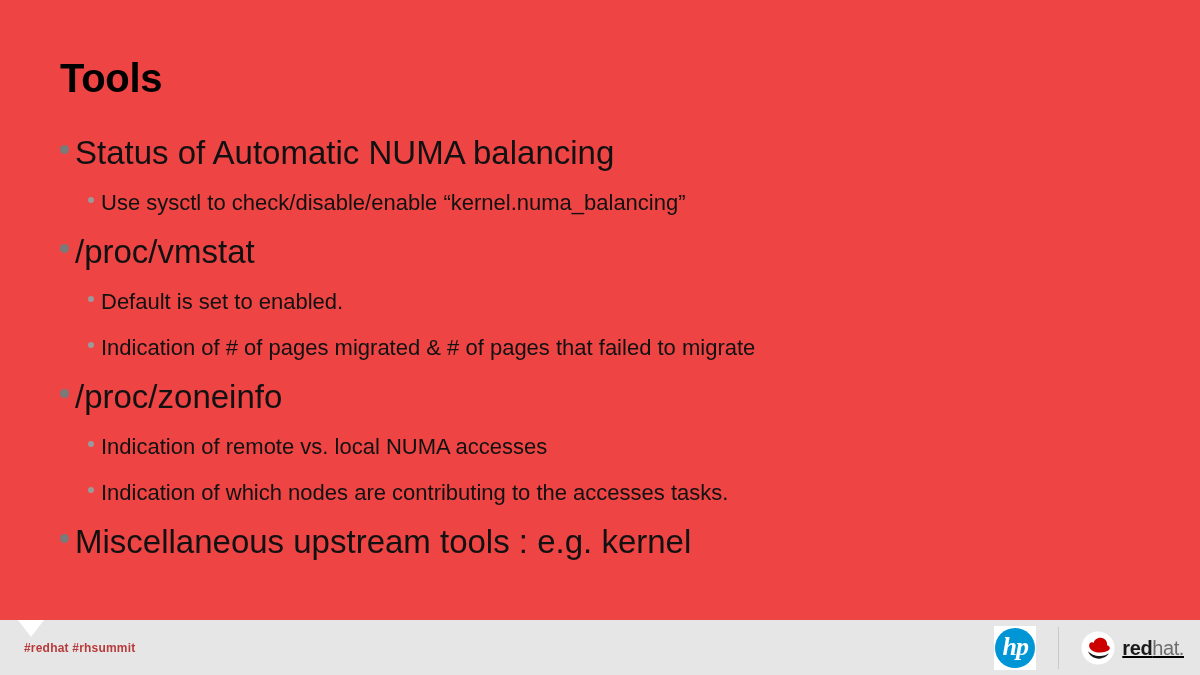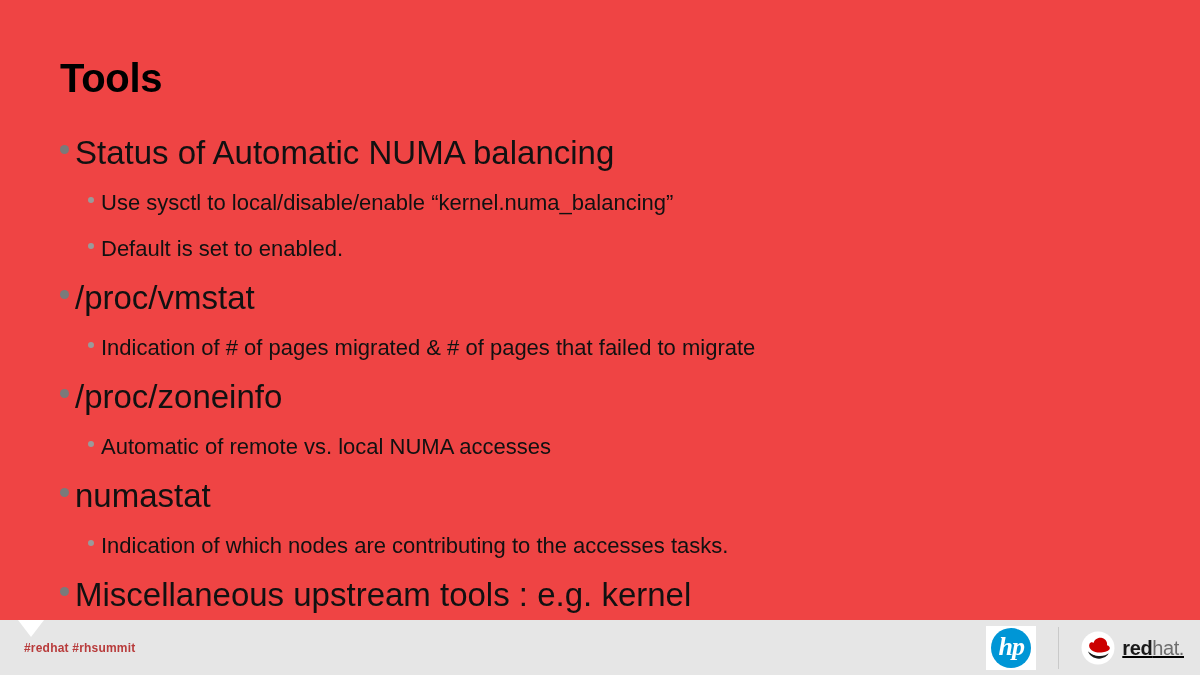--- a/index.html
+++ b/index.html
@@ -122,21 +122,21 @@
   
   .logo-area {
     position: absolute;
     right: 0;
     top: 0;
     height: 55px;
     display: flex;
     align-items: center;
   }
   .hp-logo {
-    width: 50px;
+    width: 42px;
     height: 44px;
     background: #ffffff;
     display: flex;
     align-items: center;
     justify-content: center;
     margin-right: 22px;
   }
   .hp-circle {
     width: 40px;
     height: 40px;
@@ -197,52 +197,48 @@
 
   <div class="body-list">
 
     <div class="bullet-row lvl1">
       <span class="dot"></span>
       <span class="txt">Status of Automatic NUMA balancing</span>
     </div>
 
     <div class="bullet-row lvl2">
       <span class="dot"></span>
-      <span class="txt">Use sysctl to local/disable/enable “kernel.numa_balancing”</span>
+      <span class="txt">Use sysctl to check/disable/enable “kernel.numa_balancing”</span>
+    </div>
+
+    <div class="bullet-row lvl1">
+      <span class="dot"></span>
+      <span class="txt">/proc/vmstat</span>
     </div>
 
     <div class="bullet-row lvl2">
       <span class="dot"></span>
       <span class="txt">Default is set to enabled.</span>
     </div>
 
-    <div class="bullet-row lvl1">
-      <span class="dot"></span>
-      <span class="txt">/proc/vmstat</span>
-    </div>
-
     <div class="bullet-row lvl2">
       <span class="dot"></span>
       <span class="txt">Indication of # of pages migrated &amp; # of pages that failed to migrate</span>
     </div>
 
     <div class="bullet-row lvl1">
       <span class="dot"></span>
       <span class="txt">/proc/zoneinfo</span>
     </div>
 
     <div class="bullet-row lvl2">
       <span class="dot"></span>
-      <span class="txt">Automatic of remote vs. local NUMA accesses</span>
-    </div>
-
-    <div class="bullet-row lvl1">
-      <span class="dot"></span>
-      <span class="txt">numastat</span>
-    </div>
+      <span class="txt">Indication of remote vs. local NUMA accesses</span>
+    </div>
+
 
     <div class="bullet-row lvl2">
       <span class="dot"></span>
       <span class="txt">Indication of which nodes are contributing to the accesses tasks.</span>
     </div>
 
     <div class="bullet-row lvl1">
       <span class="dot"></span>
       <span class="txt">Miscellaneous upstream tools : e.g. kernel</span>
     </div>

